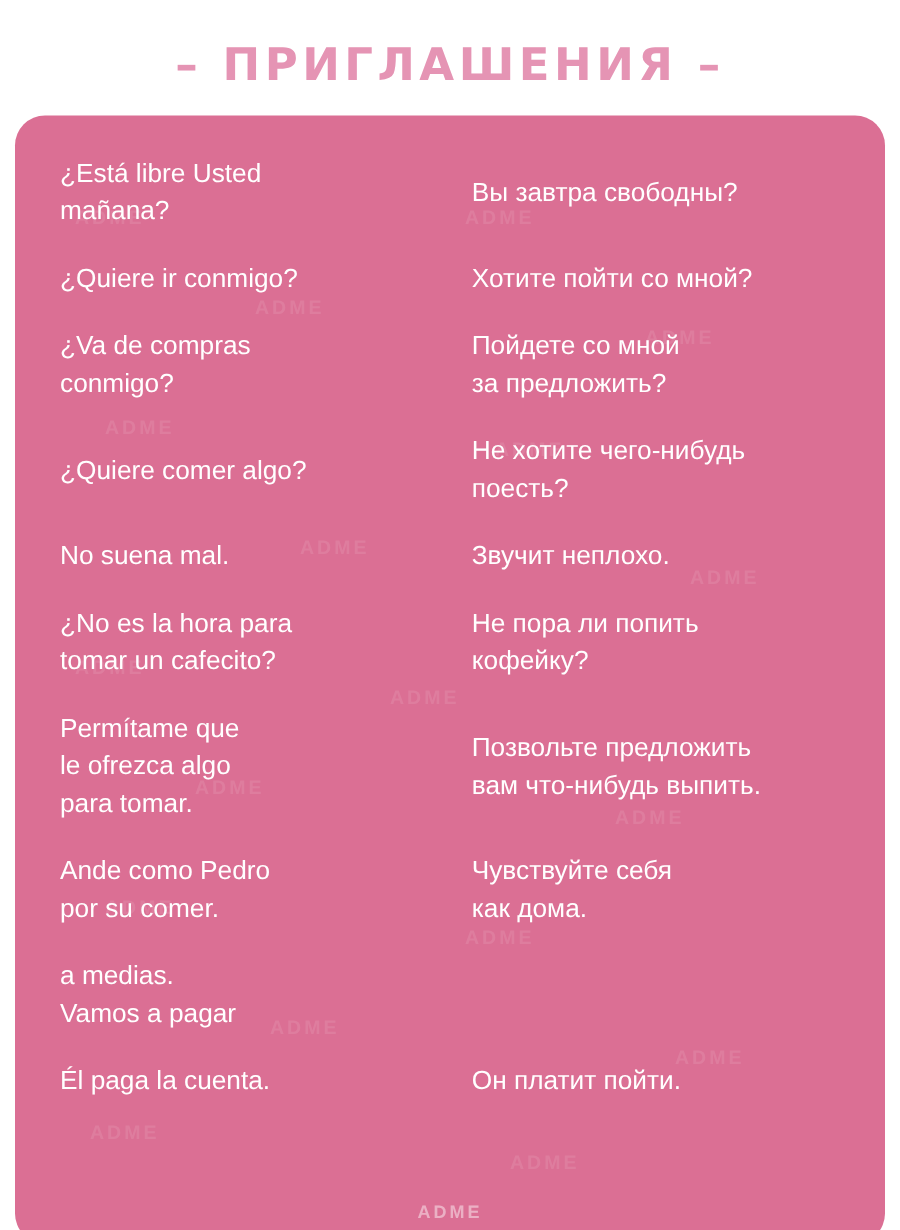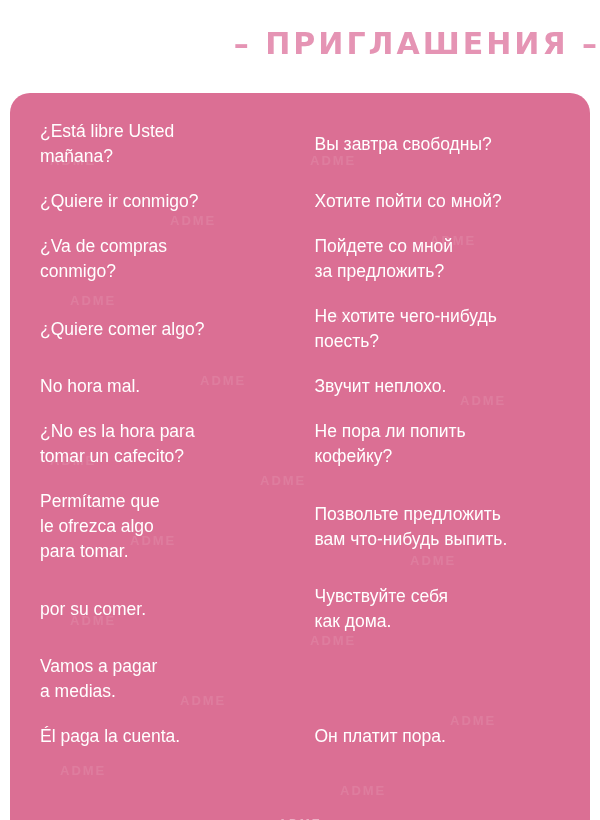--- a/index.html
+++ b/index.html
@@ -16,27 +16,27 @@
   .page {
     position: relative;
     width: 600px;
     height: 820px;
     background: #ffffff;
     box-sizing: border-box;
     padding: 0;
   }
   .title {
     width: 600px;
-    text-align: right;
+    text-align: center;
     color: #e594b4;
     font-weight: bold;
     font-size: 30px;
     letter-spacing: 3px;
     padding-top: 26px;
-    padding-bottom: 32px;
+    padding-bottom: 16px;
     box-sizing: border-box;
     font-family: "DejaVu Sans", sans-serif;
   }
   .card {
     position: relative;
     margin: 0 10px;
     width: 580px;
     height: 752px;
     background: #db6f94;
     border-radius: 20px;
@@ -166,21 +166,21 @@
           <div>¿Quiere comer algo?</div>
         </div>
         <div class="cell right">
           <div>Не хотите чего-нибудь</div>
           <div>поесть?</div>
         </div>
       </div>
 
       <div class="row">
         <div class="cell left">
-          <div>No hora mal.</div>
+          <div>No suena mal.</div>
         </div>
         <div class="cell right">
           <div>Звучит неплохо.</div>
         </div>
       </div>
 
       <div class="row">
         <div class="cell left">
           <div>¿No es la hora para</div>
           <div>tomar un cafecito?</div>
@@ -198,41 +198,42 @@
           <div>para tomar.</div>
         </div>
         <div class="cell right">
           <div>Позвольте предложить</div>
           <div>вам что-нибудь выпить.</div>
         </div>
       </div>
 
       <div class="row">
         <div class="cell left">
+          <div>Ande como Pedro</div>
           <div>por su comer.</div>
         </div>
         <div class="cell right">
           <div>Чувствуйте себя</div>
           <div>как дома.</div>
         </div>
       </div>
 
       <div class="row">
         <div class="cell left">
+          <div>a medias.</div>
           <div>Vamos a pagar</div>
-          <div>a medias.</div>
         </div>
       </div>
 
       <div class="row">
         <div class="cell left">
           <div>Él paga la cuenta.</div>
         </div>
         <div class="cell right">
-          <div>Он платит пора.</div>
+          <div>Он платит пойти.</div>
         </div>
       </div>
 
     </div>
 
     <div class="footer-logo">ADME</div>
 
   </div>
 </div>
 

